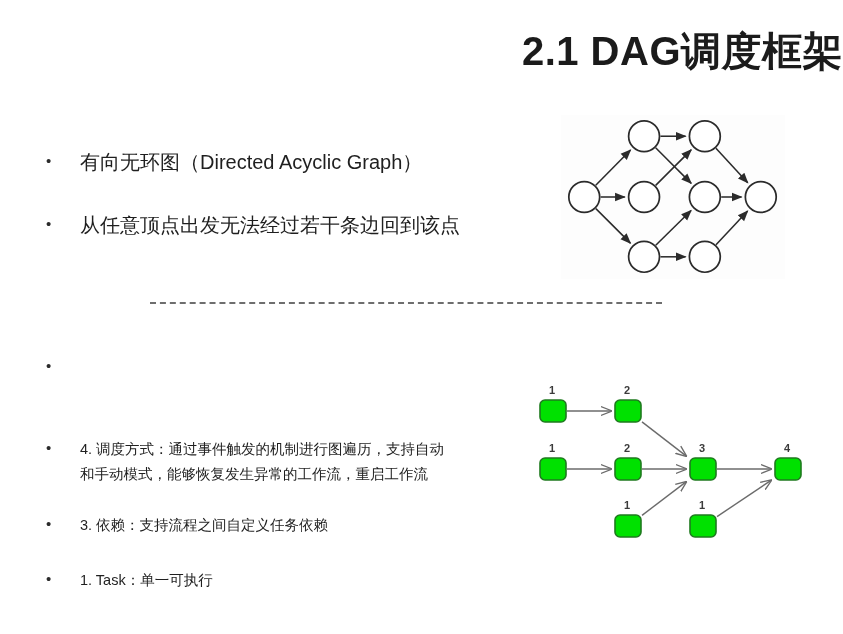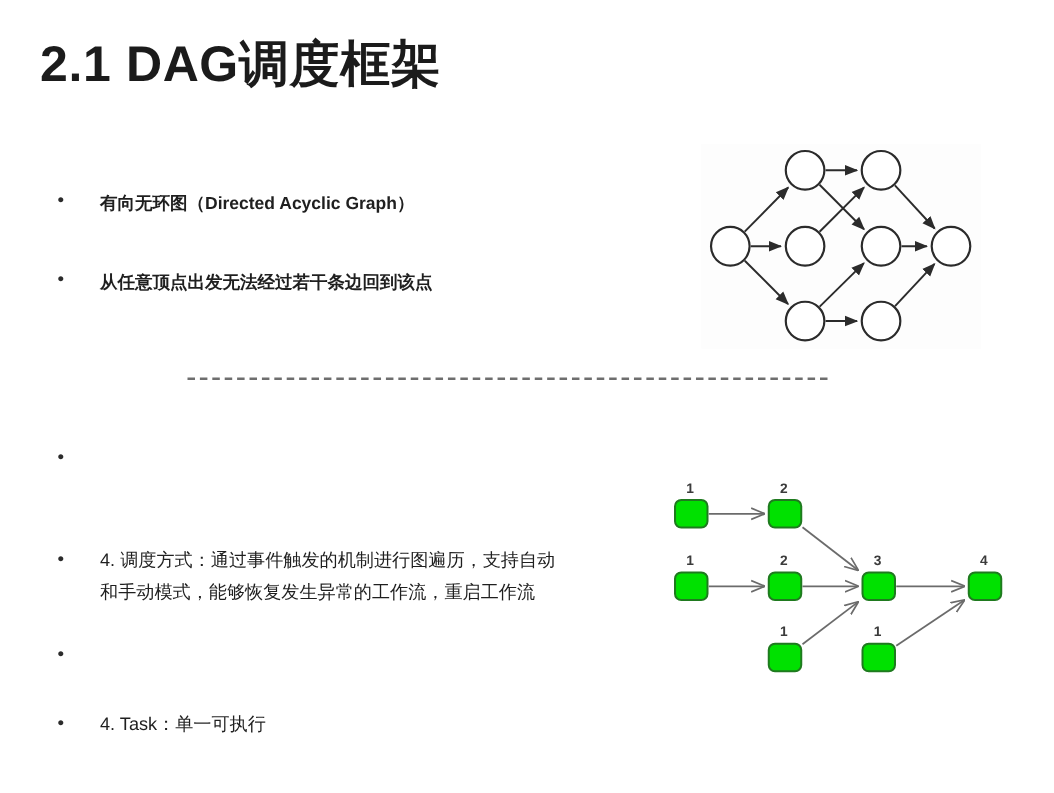--- a/index.html
+++ b/index.html
@@ -10,50 +10,48 @@
     color:#221f1f;
     overflow:hidden;
     position:relative;
   }
   .slide{position:absolute;inset:0;}
 
   
   .title{
     position:absolute;
     left:0;right:0;top:24px;
-    text-align:left;
+    text-align:right;
     font-size:40px;
     font-weight:700;
     letter-spacing:0.5px;
     color:#1b1b1b;
     white-space:nowrap;
-    margin-left:32px;
   }
 
   
   .bullet{
     position:absolute;
     display:flex;
     align-items:flex-start;
   }
   .bullet .dot{
     width:14px;
     flex:0 0 14px;
     font-size:15px;
     line-height:22px;
     color:#2b2b2b;
     text-align:left;
   }
   .bullet .btext{
     margin-left:20px;
-    font-size:14px;
+    font-size:20px;
     line-height:25px;
     color:#1f1f1f;
     white-space:pre-line;
-    font-weight:bold;
   }
 
   #b-top-1{left:46px;top:150px;width:470px;}
   #b-top-2{left:46px;top:213px;width:470px;}
 
   #b-list-1{left:46px;top:355px;width:480px;}
   #b-list-2{left:46px;top:437px;width:480px;}
   #b-list-3{left:46px;top:513px;width:480px;}
   #b-list-4{left:46px;top:568px;width:480px;}
 
@@ -116,25 +114,26 @@
   </div>
 
   <div class="bullet" id="b-list-2">
     <span class="dot">•</span>
     <span class="btext">4. 调度方式：通过事件触发的机制进行图遍历，支持自动
 和手动模式，能够恢复发生异常的工作流，重启工作流</span>
   </div>
 
   <div class="bullet" id="b-list-3">
     <span class="dot">•</span>
+    <span class="btext">3. 依赖：支持流程之间自定义任务依赖</span>
   </div>
 
   <div class="bullet" id="b-list-4">
     <span class="dot">•</span>
-    <span class="btext">4. Task：单一可执行</span>
+    <span class="btext">1. Task：单一可执行</span>
   </div>
 
   <div class="fig-dag">
     <svg id="dag-svg" width="224" height="164" viewBox="0 0 224 170">
       <defs>
         <marker id="ah-solid" viewBox="0 0 10 10" refX="9" refY="5" markerWidth="7" markerHeight="7" orient="auto-start-reverse">
           <path d="M0,1 L10,5 L0,9 z" fill="#2b2b2b"></path>
         </marker>
       </defs>
       <g id="dag-edges">

